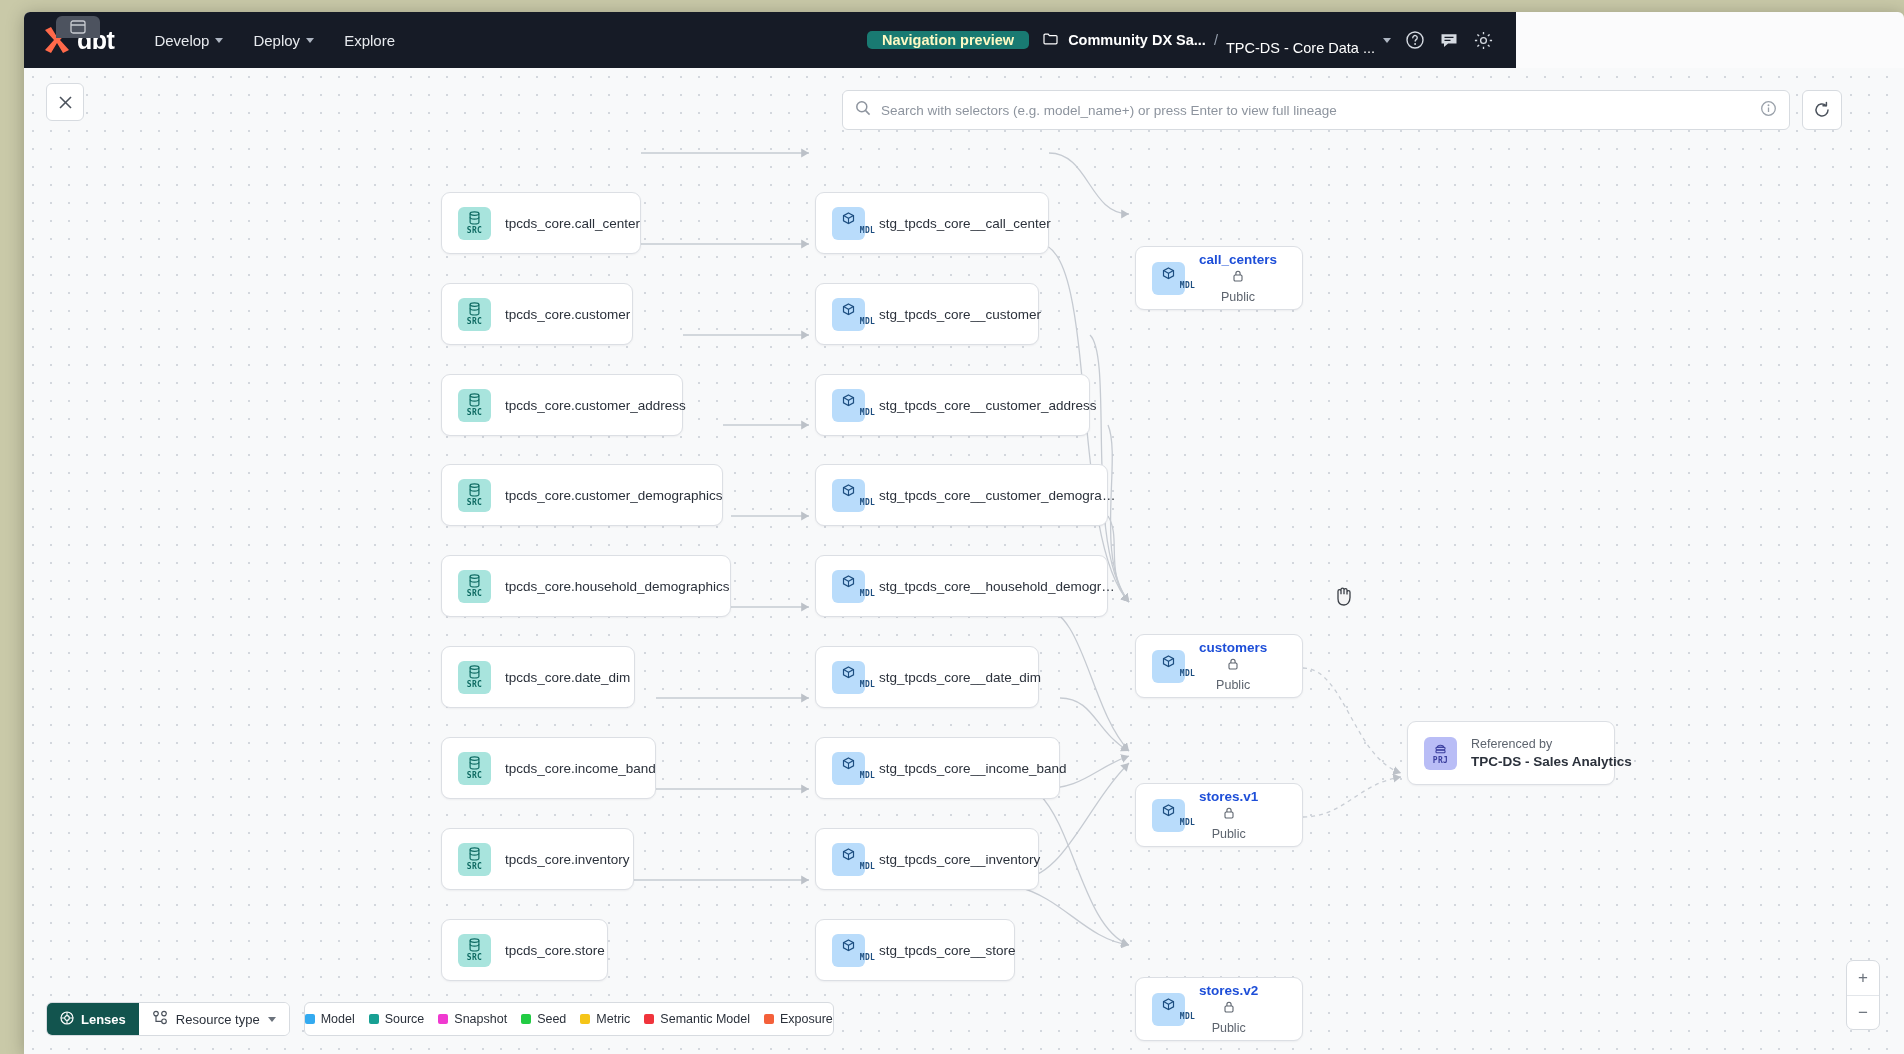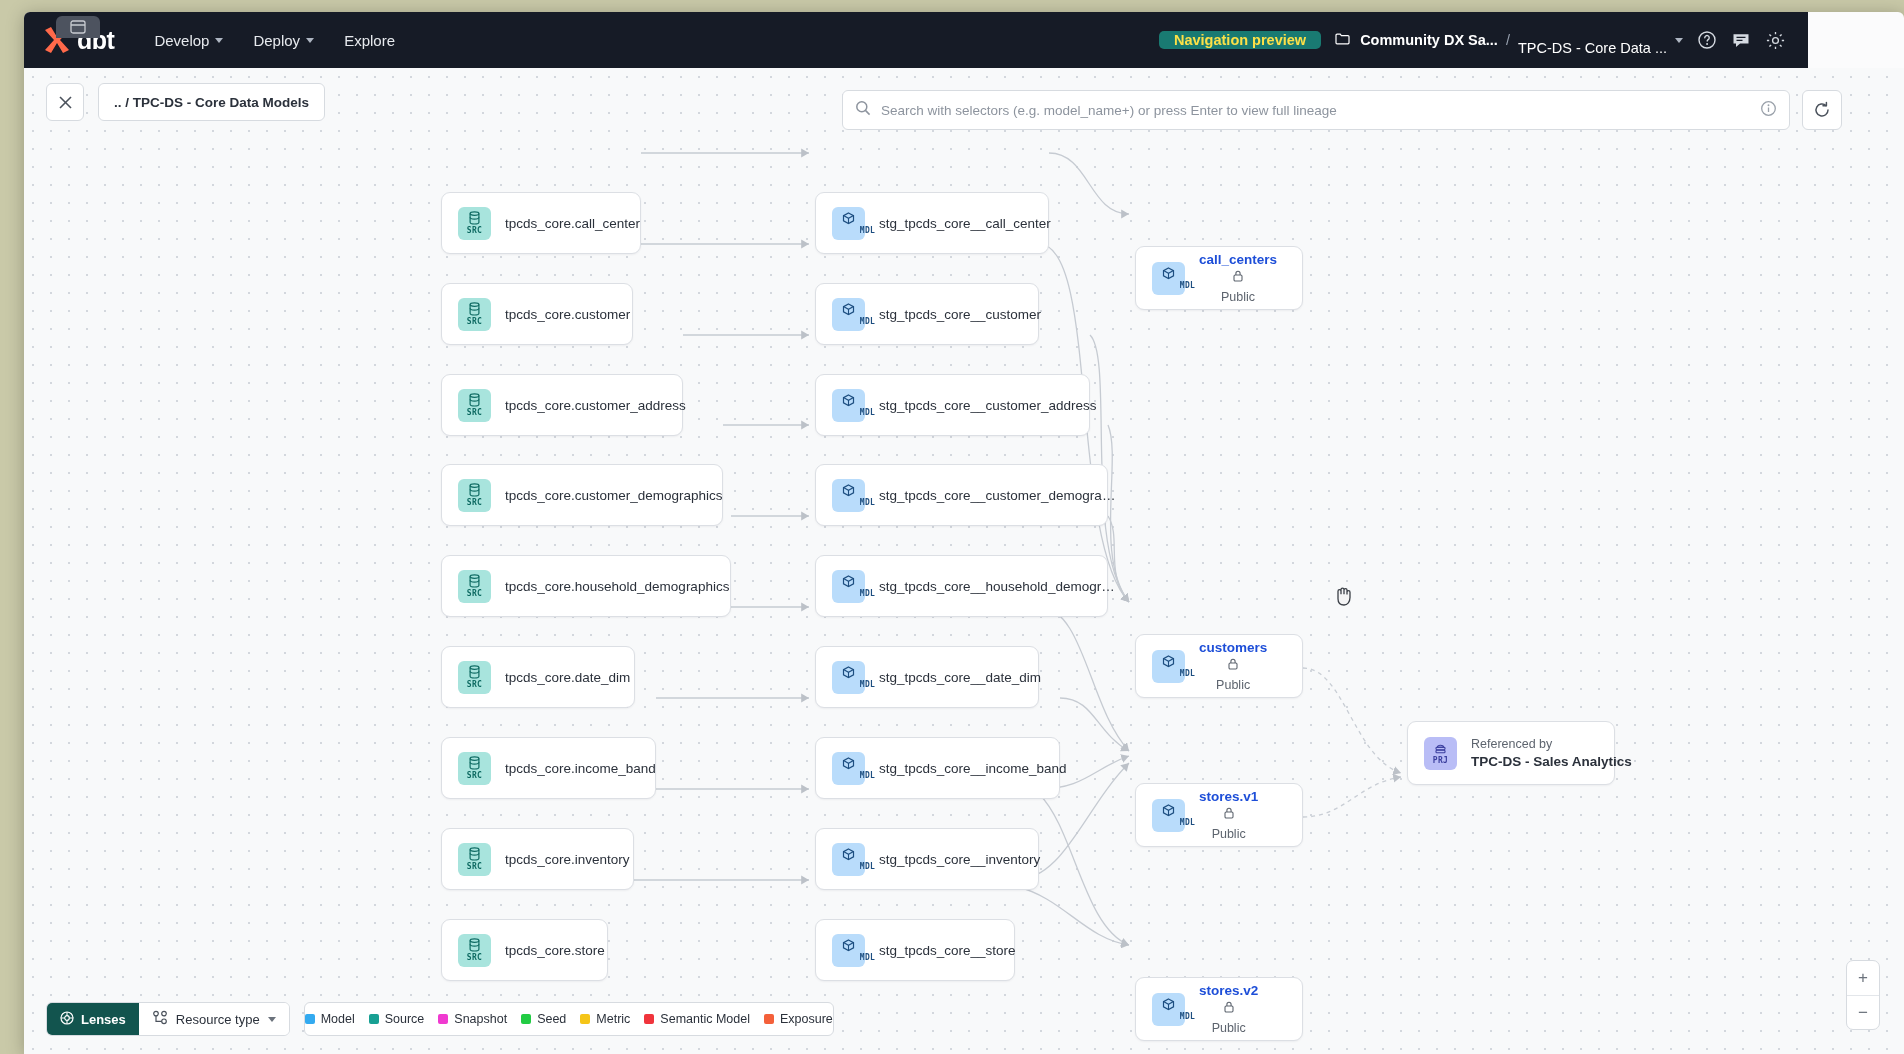--- a/index.html
+++ b/index.html
@@ -14,38 +14,38 @@
     left: 24px; top: 12px;
     width: 1880px; height: 1042px;
     background: #fbfbfc;
     border-radius: 6px 6px 0 0;
     overflow: hidden;
     box-shadow: 0 2px 18px rgba(0,0,0,.25);
   }
 
   
   .topnav {
-    position: absolute; left: 0; top: 0; width: 1784px; height: 56px;
+    position: absolute; left: 0; top: 0; width: 1492px; height: 56px;
     background: #161b26;
     display: flex; align-items: center;
     padding: 0 22px 0 18px;
   }
   .logo { display:flex; align-items:center; gap:5px; margin-right: 40px; }
   .logo-x { width: 30px; height: 28px; position: relative; }
   .logo-x svg { display:block; }
   .logo-text { color:#fff; font-size:25px; font-weight:700; letter-spacing:-.5px; }
   .nav-links { display:flex; align-items:center; gap:30px; }
   .nav-link {
     color:#e7eaee; font-size:15px; font-weight:500;
     display:flex; align-items:center; gap:6px; cursor:pointer;
   }
   .caret { width:0;height:0;border-left:4px solid transparent;border-right:4px solid transparent;border-top:5px solid #aeb6c2; }
   .nav-right { margin-left:auto; display:flex; align-items:center; gap:14px; }
   .pill-preview {
-    background:#197a72; color:#fde047; font-size:14.5px; font-weight:600;
+    background:#197a72; color:#fef9c3; font-size:14.5px; font-weight:600;
     border-radius:5px; padding:1px 15px; cursor:pointer; white-space:nowrap;
   }
   .crumbs { display:flex; align-items:center; gap:8px; color:#fff; font-size:14.5px; font-weight:700; }
   .crumbs .sep { color:#97a0ae; font-weight:400; }
   .crumbs .proj { font-weight:500;margin-top:16px; }
   .folder-ic { display:inline-block; margin-right:2px; }
   .icon-btn { color:#d5dae1; cursor:pointer; display:flex; align-items:center; }
 
   
   .toolbar {
@@ -529,21 +529,20 @@
     </div>
   </div>
 
   <div class="toolbar">
     <div class="sq-btn">
       <svg width="15" height="15" viewBox="0 0 15 15">
           <line x1="2" y1="2" x2="13" y2="13" stroke="#4b525c" stroke-width="1.6"></line>
           <line x1="13" y1="2" x2="2" y2="13" stroke="#4b525c" stroke-width="1.6"></line>
         </svg>
     </div>
-    <div class="crumb-btn">.. / TPC-DS - Core Data Models</div>
   </div>
 
   <div class="searchwrap">
     <div class="searchbox">
       <span>
         <svg width="16" height="16" viewBox="0 0 16 16">
             <circle cx="6.8" cy="6.8" r="5" fill="none" stroke="#8d949e" stroke-width="1.5"></circle>
             <line x1="10.4" y1="10.4" x2="14.6" y2="14.6" stroke="#8d949e" stroke-width="1.5"></line>
           </svg>
       </span>

